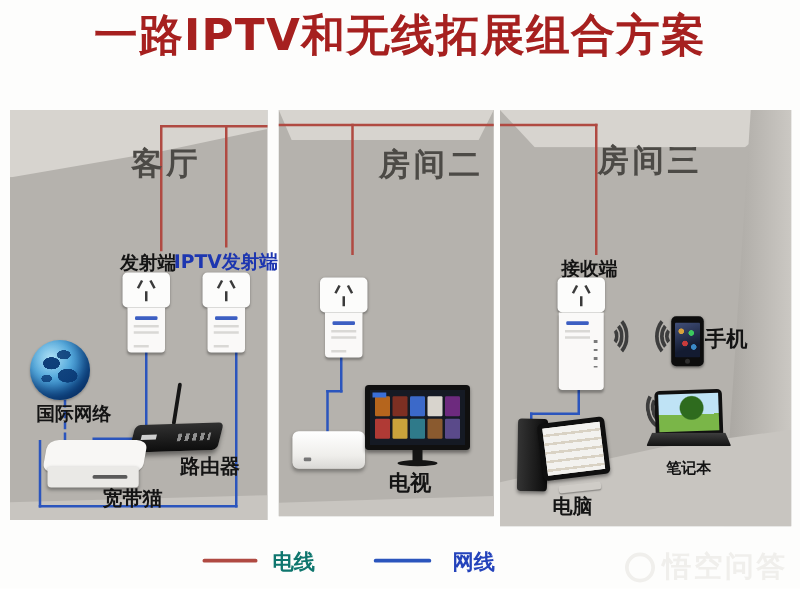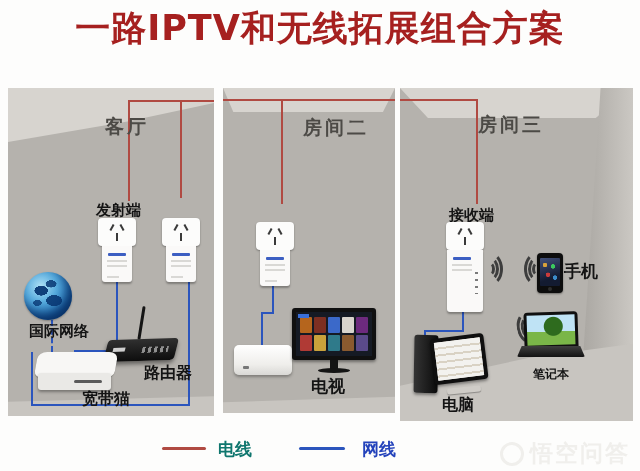--- a/index.html
+++ b/index.html
@@ -19,21 +19,21 @@
 
   
   .seg{position:absolute;}
   .red{background:#b04a42;}
   .blue{background:#2b55bd;}
   .dash{position:absolute;width:0;border-left:2px dashed #2b55bd;}
 
   
   .lbl{position:absolute;font-weight:bold;font-size:15px;color:#141414;white-space:nowrap;}
   .lbl.bluet{color:#1d36b0;}
-  .roomlbl{position:absolute;font-size:19px;font-weight:bold;color:#4c4a46;
+  .roomlbl{position:absolute;font-size:25px;font-weight:bold;color:#4c4a46;
            letter-spacing:3px;white-space:nowrap;}
 
   
   .plc{position:absolute;width:38px;}
   .plate{position:relative;width:38px;height:28px;background:#fcfcfb;border-radius:4px;
          box-shadow:0 1px 2px rgba(0,0,0,.35);}
   .plate .sa,.plate .sb,.plate .sc{position:absolute;width:2px;height:7px;background:#3a3a3a;}
   .plate .sa{left:13px;top:6px;transform:rotate(28deg);}
   .plate .sb{left:23px;top:6px;transform:rotate(-28deg);}
   .plate .sc{left:18px;top:15px;height:8px;}
@@ -192,20 +192,21 @@
 
   <div class="seg blue" style="left:462px;top:288px;width:2px;height:44px;"></div>
   <div class="seg blue" style="left:424px;top:330px;width:40px;height:2px;"></div>
   <div class="seg blue" style="left:424px;top:330px;width:2px;height:20px;"></div>
 
   <div class="roomlbl" style="left:105px;top:114px;">客厅</div>
   <div class="roomlbl" style="left:303px;top:115px;font-family:Liberation Mono, monospace;">房间二</div>
   <div class="roomlbl" style="left:478px;top:112px;">房间三</div>
 
   <div class="lbl" style="left:96px;top:201px;">发射端</div>
+  <div class="lbl bluet" style="left:139px;top:200px;">IPTV发射端</div>
   <div class="lbl" style="left:29px;top:322px;">国际网络</div>
   <div class="lbl" style="left:144px;top:363px;font-size:16px;">路由器</div>
   <div class="lbl" style="left:82px;top:389px;font-size:16px;">宽带猫</div>
   <div class="lbl" style="left:311px;top:375px;font-size:17px;">电视</div>
   <div class="lbl" style="left:449px;top:206px;">接收端</div>
   <div class="lbl" style="left:564px;top:260px;font-size:17px;">手机</div>
   <div class="lbl" style="left:533px;top:366px;font-size:12px;">笔记本</div>
   <div class="lbl" style="left:442px;top:395px;font-size:16px;">电脑</div>
 
   <div class="plc" style="left:98px;top:218px;">

